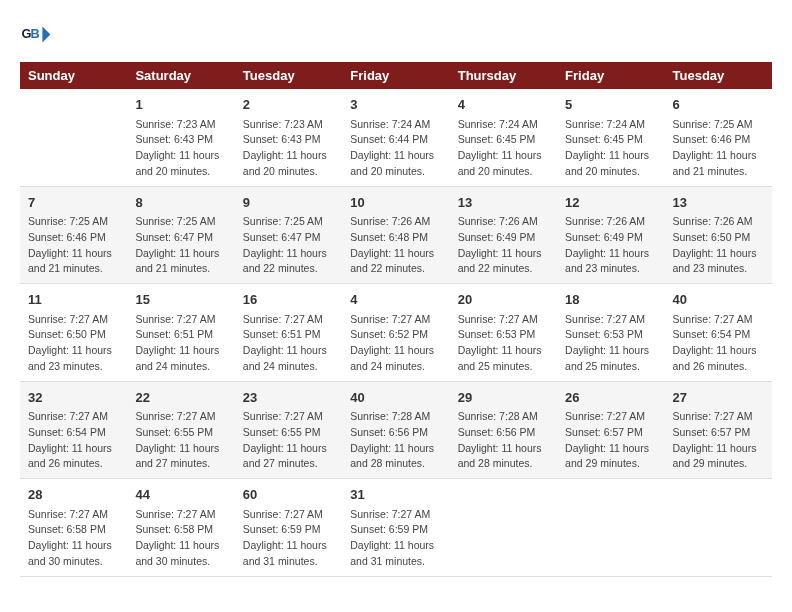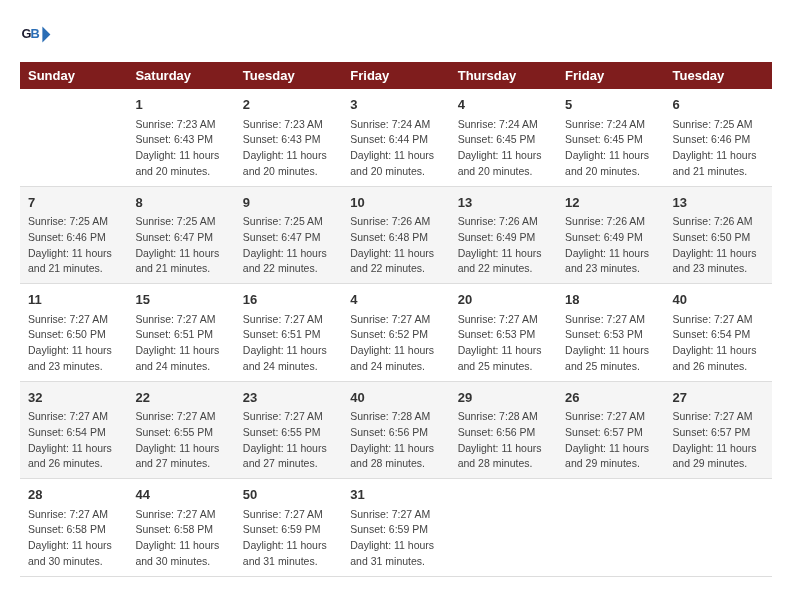--- a/index.html
+++ b/index.html
@@ -329,21 +329,21 @@
 and 30 minutes.</div>
         </td>
         <td>
           <span class="day-num">44</span>
           <div class="day-info" style="white-space: pre-line;">Sunrise: 7:27 AM
 Sunset: 6:58 PM
 Daylight: 11 hours
 and 30 minutes.</div>
         </td>
         <td>
-          <span class="day-num">50</span>
+          <span class="day-num">60</span>
           <div class="day-info" style="white-space: pre-line;">Sunrise: 7:27 AM
 Sunset: 6:59 PM
 Daylight: 11 hours
 and 31 minutes.</div>
         </td>
         <td>
           <span class="day-num">31</span>
           <div class="day-info" style="white-space: pre-line;">Sunrise: 7:27 AM
 Sunset: 6:59 PM
 Daylight: 11 hours

